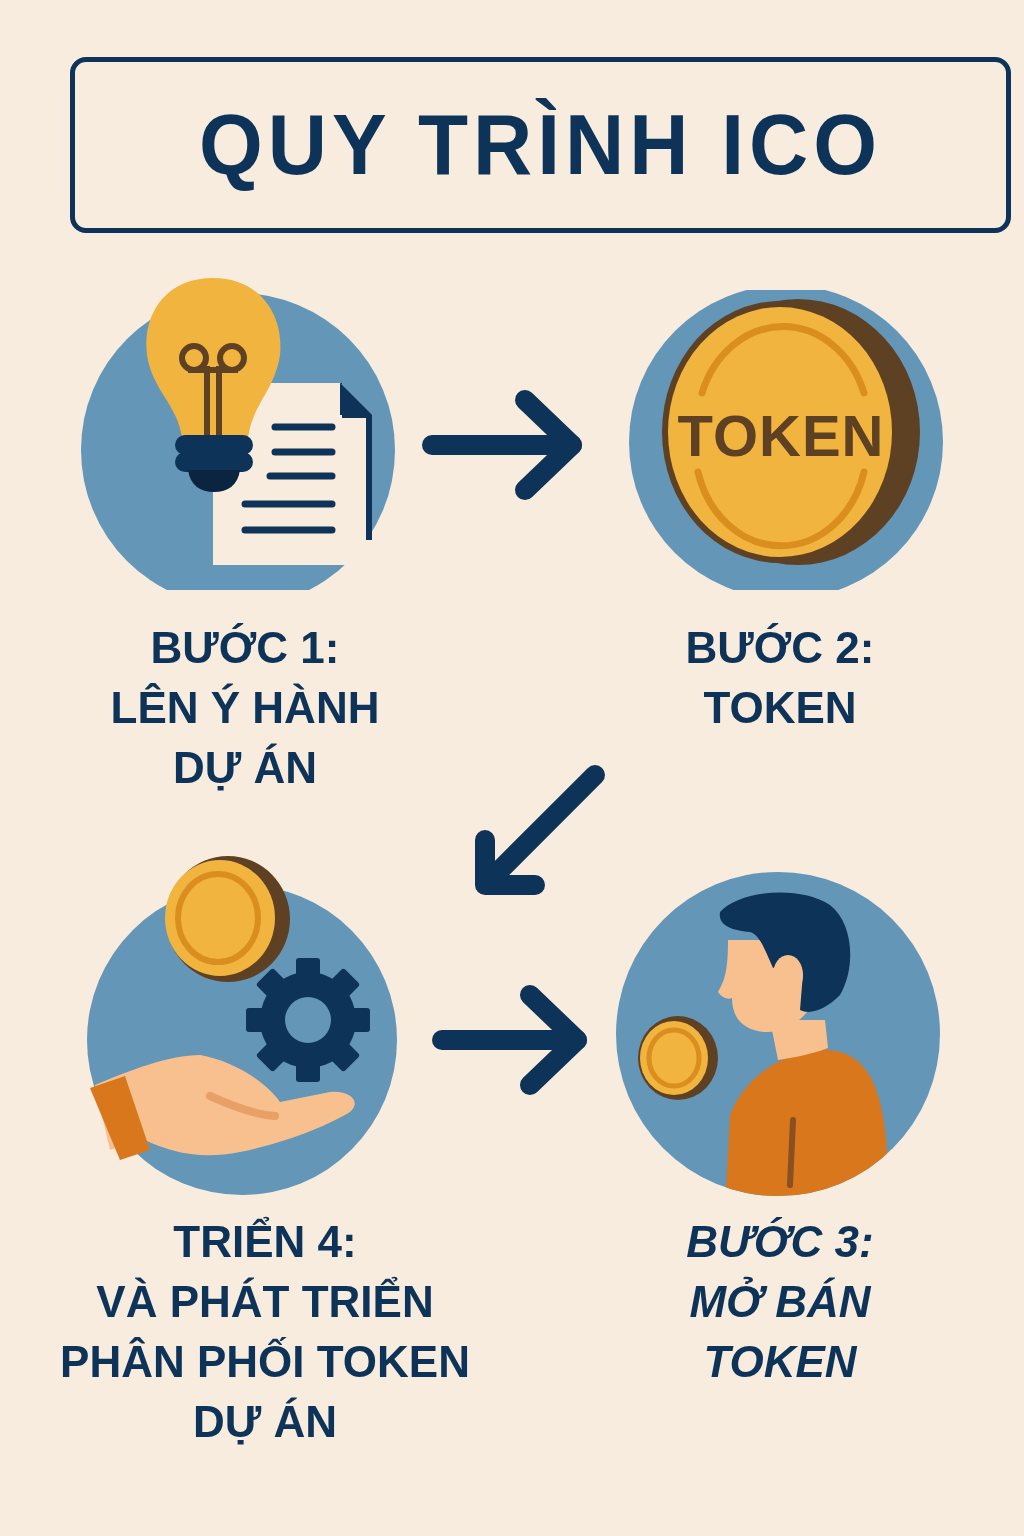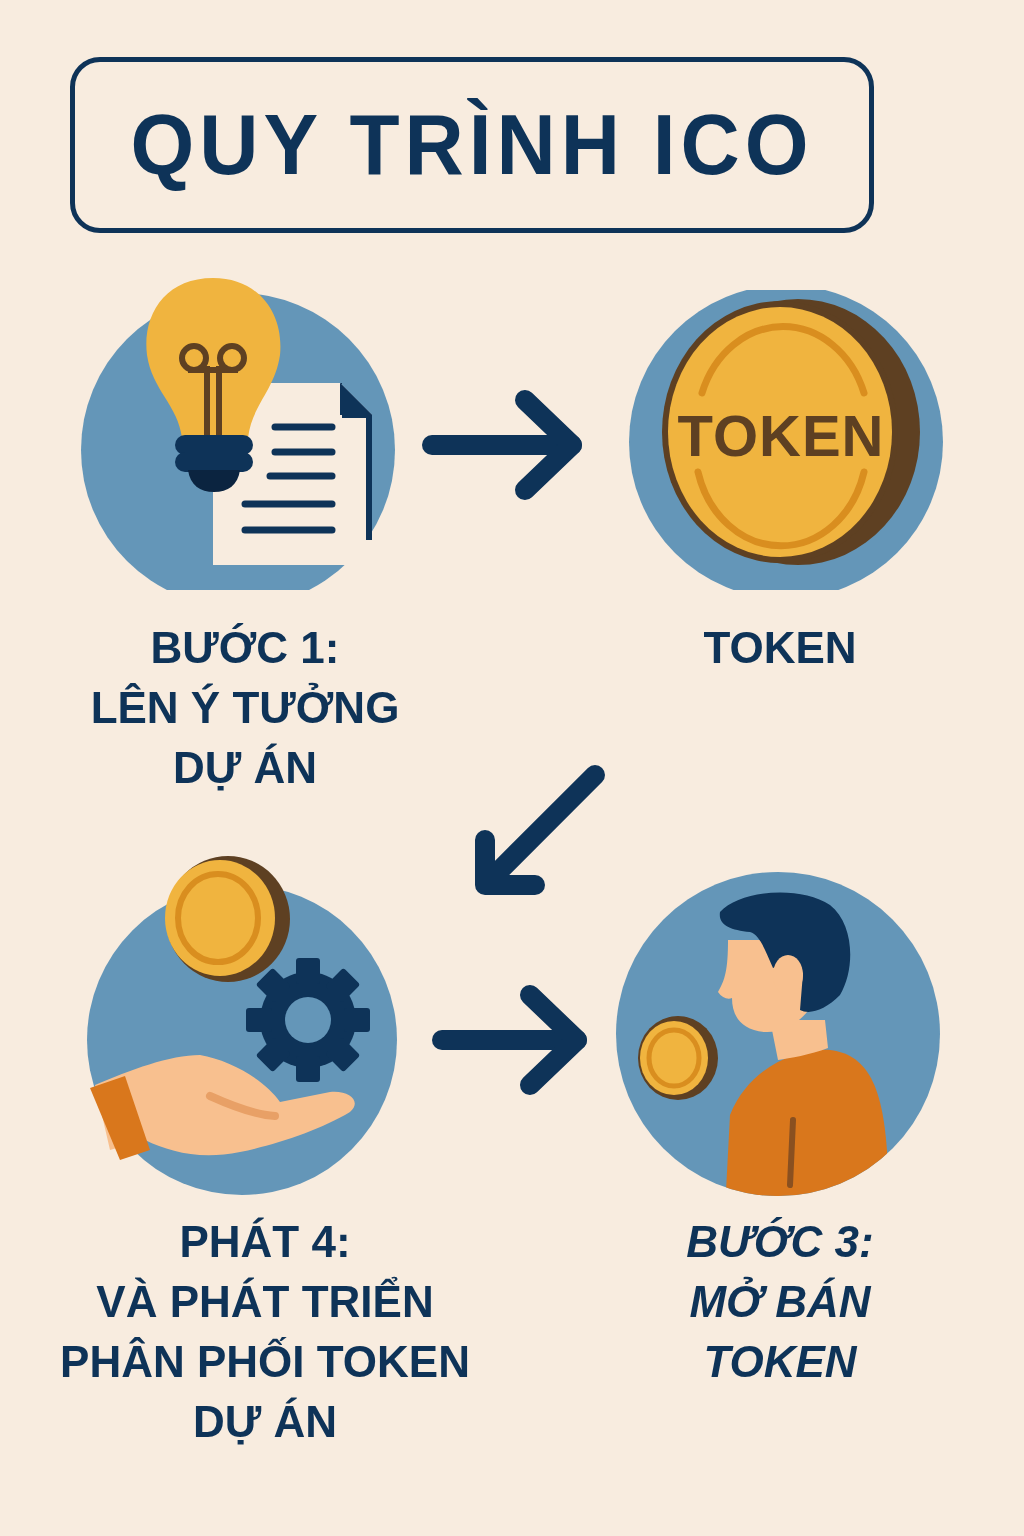--- a/index.html
+++ b/index.html
@@ -7,23 +7,23 @@
       width: 1024px; height: 1536px;
       background: #f8ecdf;
       position: relative;
       overflow: hidden;
       font-family: "Liberation Sans", "DejaVu Sans", sans-serif;
       color: #0e3358;
     }
     .title-box {
       position: absolute;
       left: 70px; top: 57px;
-      width: 804px; height: 176px;
+      width: 941px; height: 176px;
       border: 5px solid #0e3358;
-      border-radius: 30px;
+      border-radius: 16px;
       box-sizing: border-box;
       display: flex; align-items: center; justify-content: center;
     }
     .title-text {
       font-size: 82px;
       font-weight: bold;
       letter-spacing: 5px;
       color: #0e3358;
       transform: scaleY(1.05);
     }
@@ -94,25 +94,26 @@
     <ellipse cx="180" cy="142" rx="118" ry="131" fill="#5e4022"></ellipse>
     <ellipse cx="180" cy="142" rx="112" ry="125" fill="#f0b43f"></ellipse>
     <path d="M102 103 A 86 100 0 0 1 264 103" fill="none" stroke="#d98e1f" stroke-width="7" stroke-linecap="round"></path>
     <path d="M98 182 A 86 100 0 0 0 264 182" fill="none" stroke="#d98e1f" stroke-width="7" stroke-linecap="round"></path>
     <text x="181" y="166" text-anchor="middle" font-family="Liberation Sans, sans-serif" font-weight="bold" font-size="58" fill="#5e4022" letter-spacing="1">TOKEN</text>
   </svg>
 </div>
 
 <div class="step-label" style="left:60px; top:618px; width:370px;">
   <span>BƯỚC 1:</span>
-  <span>LÊN Ý TƯỞNG</span>
+  <span>LÊN Ý HÀNH</span>
   <span>DỰ ÁN</span>
 </div>
 
 <div class="step-label" style="left:600px; top:618px; width:360px;">
+  <span>BƯỚC 2:</span>
   <span>TOKEN</span>
 </div>
 
 <div class="arrow" style="left:460px; top:750px; width:160px; height:160px;">
   <svg width="160" height="160" viewBox="0 0 160 160">
     <g stroke="#0e3358" stroke-width="20" stroke-linecap="round" stroke-linejoin="round" fill="none">
       <line x1="135" y1="25" x2="28" y2="132"></line>
       <polyline points="25,90 25,135 75,135"></polyline>
     </g>
   </svg>
@@ -178,21 +179,21 @@
       <ellipse cx="188" cy="105" rx="15" ry="20" fill="#f8c08f"></ellipse>
     </g>
 
     <ellipse cx="78" cy="188" rx="40" ry="42" fill="#5e4022"></ellipse>
     <ellipse cx="74" cy="188" rx="34" ry="37" fill="#f0b43f"></ellipse>
     <ellipse cx="74" cy="188" rx="25" ry="28" fill="none" stroke="#d98e1f" stroke-width="5"></ellipse>
   </svg>
 </div>
 
 <div class="step-label" style="left:30px; top:1212px; width:470px;">
-  <span>PHÁT 4:</span>
+  <span>TRIỂN 4:</span>
   <span>VÀ PHÁT TRIỂN</span>
   <span>PHÂN PHỐI TOKEN</span>
   <span>DỰ ÁN</span>
 </div>
 
 <div class="step-label" style="left:600px; top:1212px; width:360px;font-style:italic;">
   <span>BƯỚC 3:</span>
   <span>MỞ BÁN</span>
   <span>TOKEN</span>
 </div>

